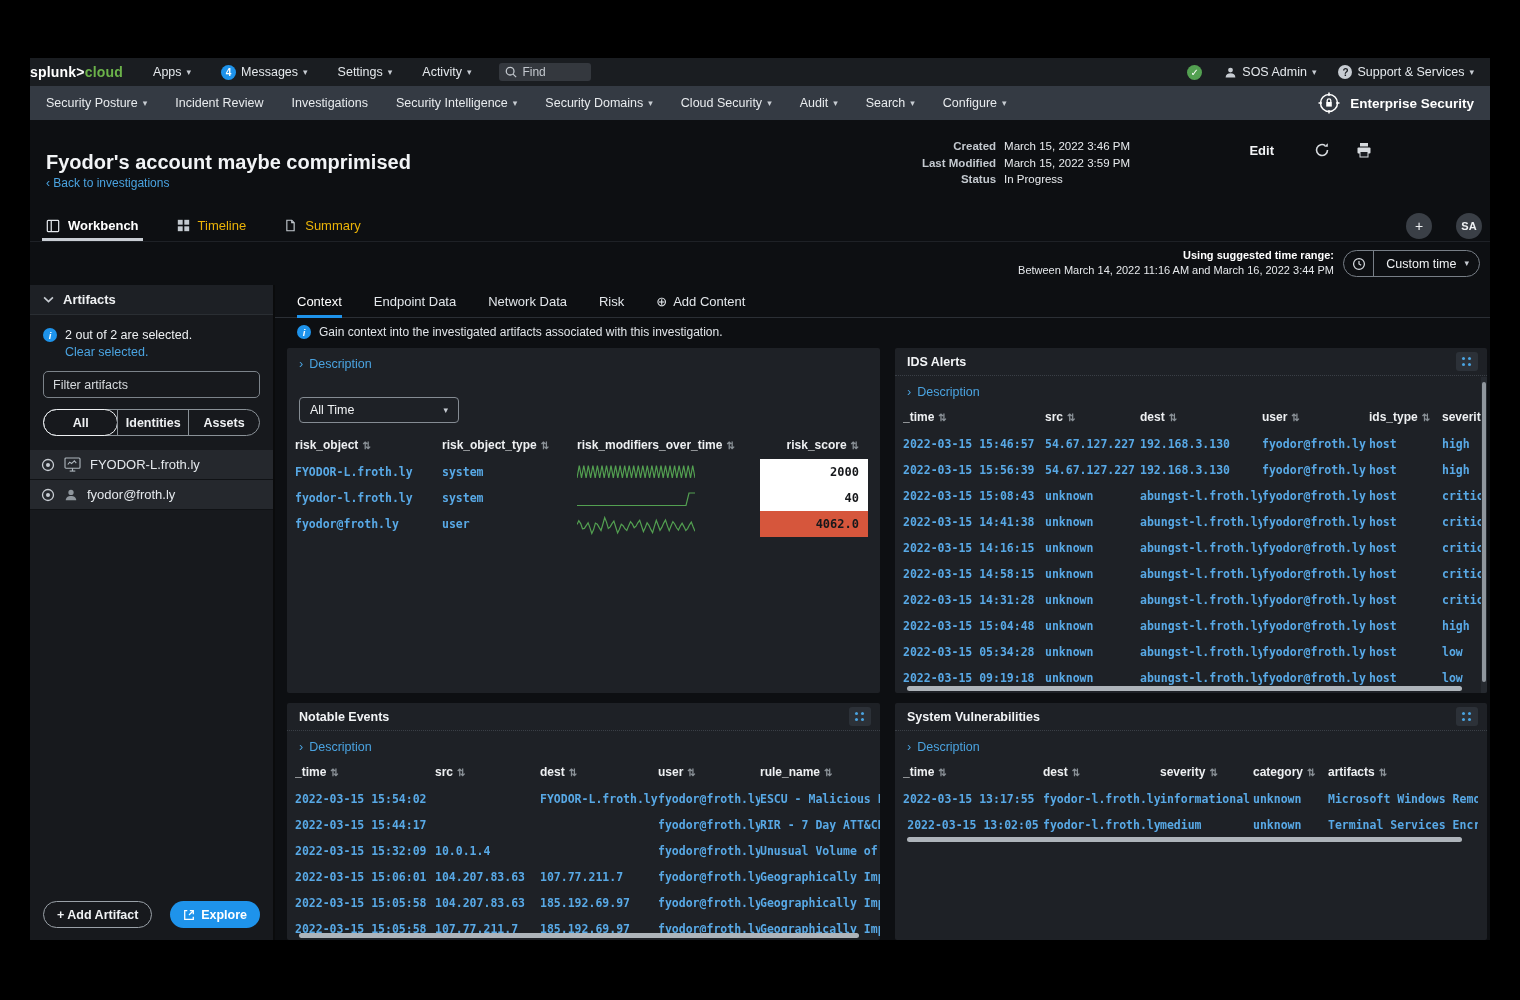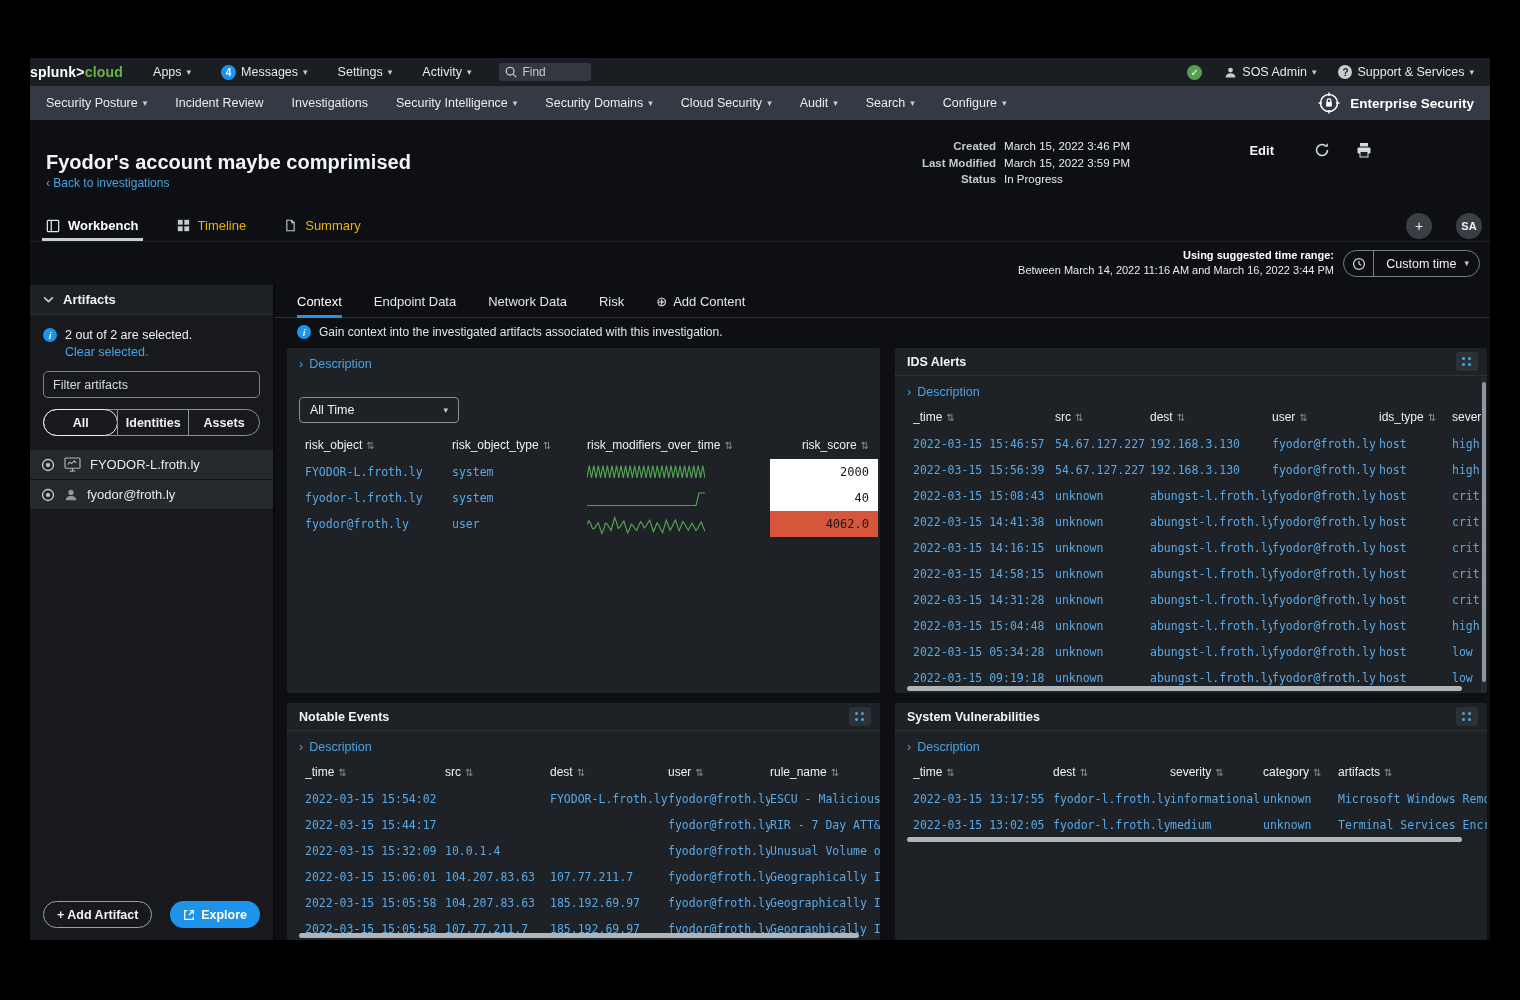--- a/index.html
+++ b/index.html
@@ -86,21 +86,21 @@
   .banner { height:28px; display:flex; align-items:center; gap:8px; padding-left:22px; font-size:12px; color:#e2e6ea; }
 
   .panel { position:absolute; background:#1e2126; border-radius:2px; overflow:hidden; }
   .panel-header { height:28px; display:flex; align-items:center; justify-content:space-between; padding:0 9px 0 12px; border-bottom:1px dotted #3a3f46; }
   .panel-title { font-size:12.5px; font-weight:bold; color:#f2f4f6; }
   .drag-handle { width:22px; height:19px; background:#2c3138; border-radius:3px; display:grid; grid-template-columns:repeat(2,4px); grid-template-rows:repeat(2,4px); gap:2px; place-content:center; cursor:grab; }
   .drag-handle i { width:3px; height:3px; border-radius:50%; background:#4aa3e0; }
   .desc-link { padding:9px 12px 4px 12px; color:#4aa3e0; font-size:12.5px; cursor:pointer; display:flex; gap:6px; align-items:center; }
   .timefilter { margin:22px 12px 8px 12px; width:160px; height:26px; border:1px solid #858c93; border-radius:4px; display:flex; align-items:center; justify-content:space-between; padding:0 10px; color:#f0f2f4; font-size:12.5px; cursor:pointer; }
 
-  .tbl { padding-left:18px; overflow:hidden; }
+  .tbl { padding-left:8px; overflow:hidden;font-weight:bold; }
   .tbl-head { display:flex; height:28px; align-items:center; }
   .th { font-size:12px; color:#eef0f2; white-space:nowrap; overflow:hidden; flex:none; cursor:pointer; }
   .th .sort { font-size:10px; color:#8a9197; margin-left:4px; }
   .tbl-row { display:flex; height:26px; align-items:center; }
   .td { font-family:"DejaVu Sans Mono",monospace; font-size:11.5px; color:#58a9e6; white-space:nowrap; overflow:hidden; flex:none; height:26px; line-height:26px; }
   .td.score-cell { color:#16181b; text-align:right; padding-right:9px; font-size:12px; }
   .td .sparkline { vertical-align:middle; }
 
   .hscroll { position:absolute; left:12px; height:5px; border-radius:2.5px; background:#aeb4ba; }
   .vscroll { position:absolute; width:4px; border-radius:2px; background:#8f969d; }
@@ -611,21 +611,21 @@
               <div class="th" style="width: 150px;"><span>artifacts</span><span class="sort">⇅</span></div>
             </div>
             <div class="tbl-row">
               <div class="td" style="width: 140px;">2022-03-15 13:17:55</div>
               <div class="td" style="width: 117px;">fyodor-l.froth.ly</div>
               <div class="td" style="width: 93px;">informational</div>
               <div class="td" style="width: 75px;">unknown</div>
               <div class="td" style="width: 150px;">Microsoft Windows Remote</div>
             </div>
             <div class="tbl-row">
-              <div class="td" style="width: 140px;">2022-03-15 13:02:05</div>
+              <div class="td" style="width: 140px; text-align: center;">2022-03-15 13:02:05</div>
               <div class="td" style="width: 117px;">fyodor-l.froth.ly</div>
               <div class="td" style="width: 93px;">medium</div>
               <div class="td" style="width: 75px;">unknown</div>
               <div class="td" style="width: 150px;">Terminal Services Encrypt</div>
             </div>
           </div>
         <div class="hscroll" style="top:134px; width:555px;"></div>
       </div>
 
     </div>

